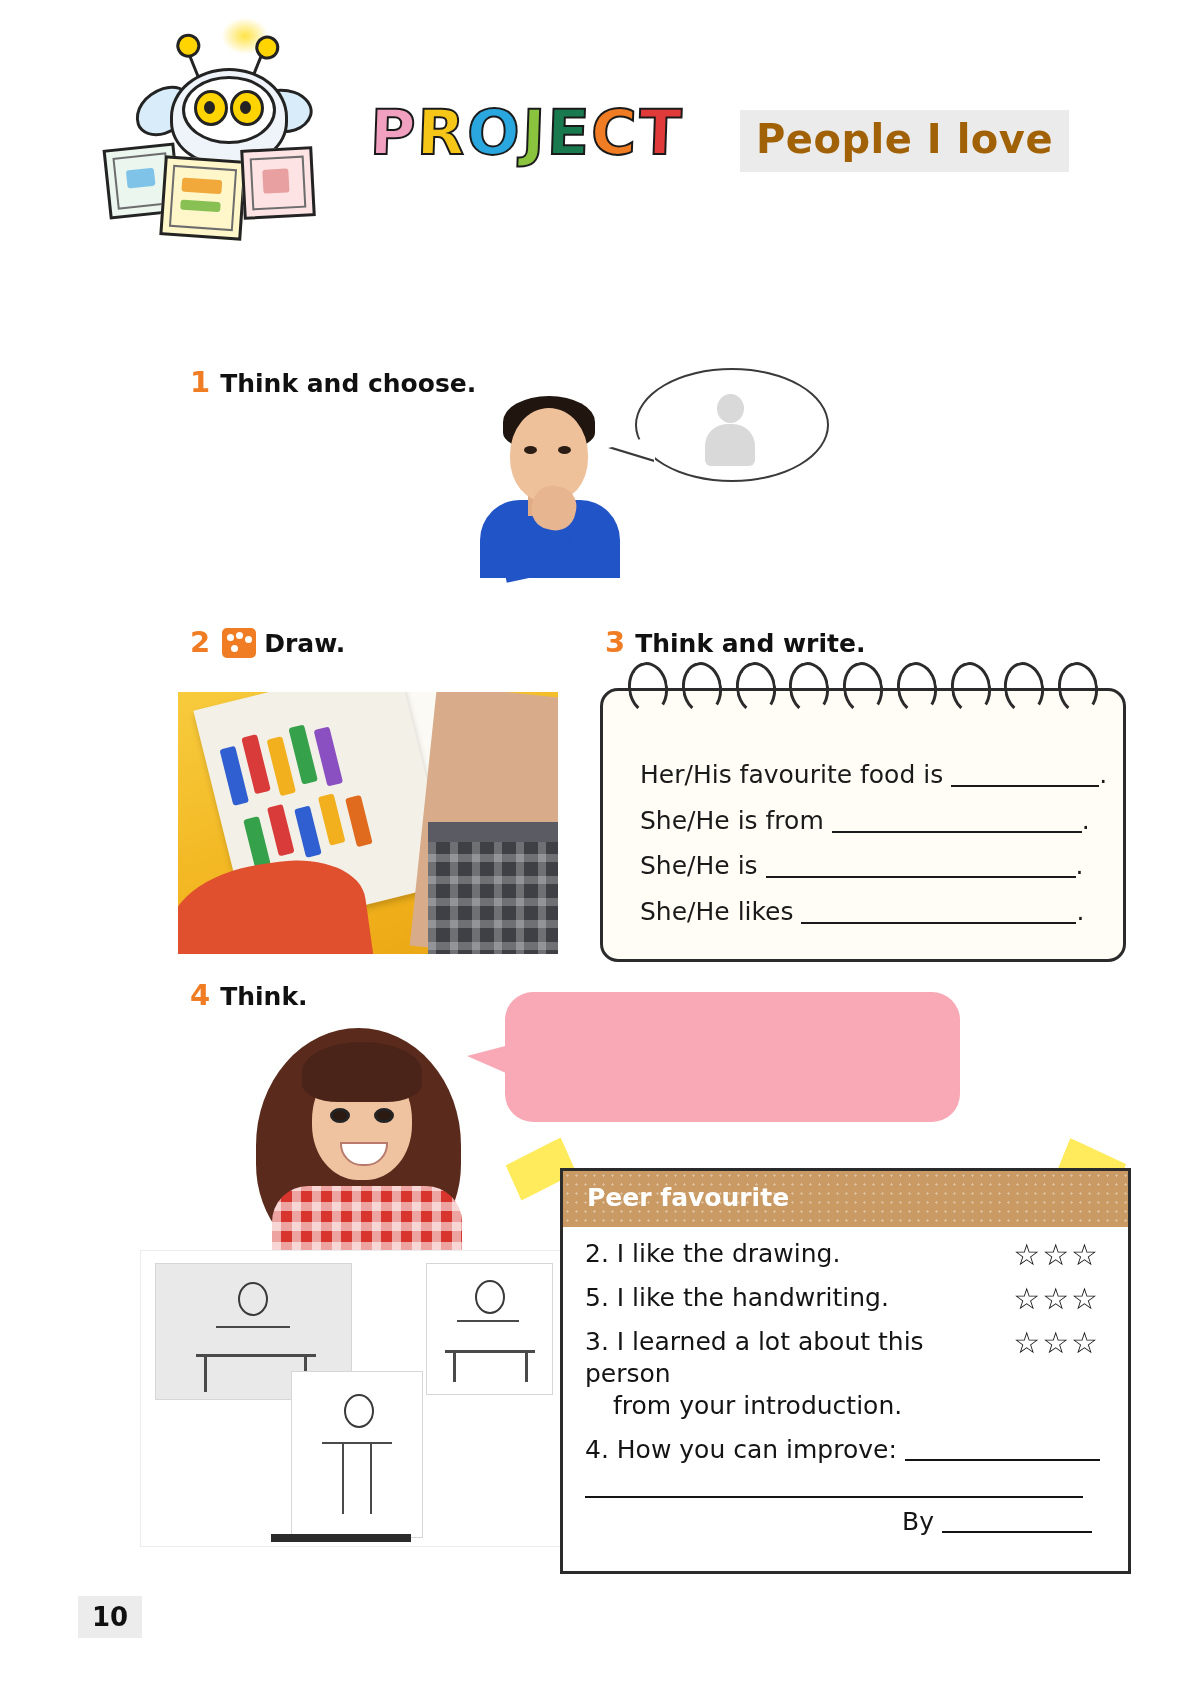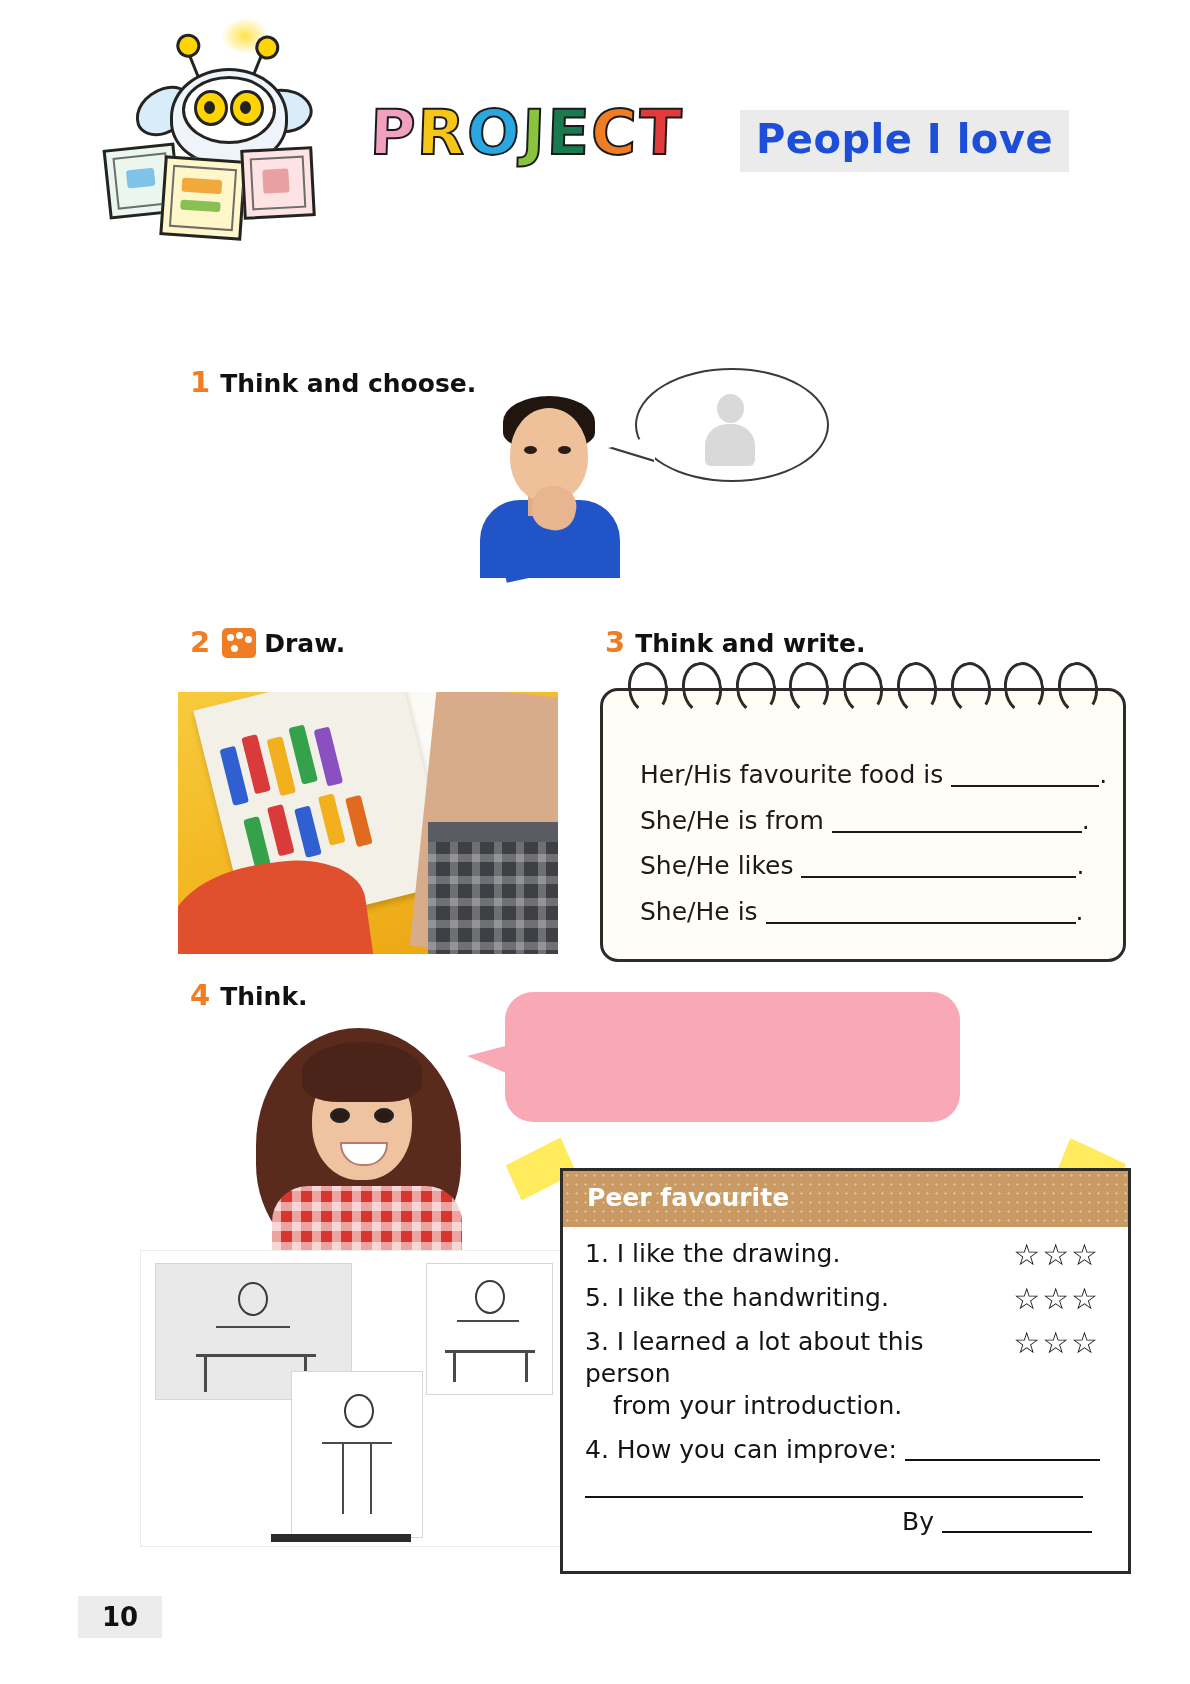--- a/index.html
+++ b/index.html
@@ -153,21 +153,21 @@
     position: absolute;
     left: 650px;
     top: 100px;
     background: #ebebeb;
     padding: 6px 16px 10px 16px;
   }
   .title-chip .txt {
     font-family: "DejaVu Sans", sans-serif;
     font-weight: bold;
     font-size: 40px;
-    color: #1d4ed8;
+    color: #a16207;
     letter-spacing: .5px;
   }
 
   
   .lead {
     position: absolute;
     left: 188px;
     top: 290px;
     font-size: 27px;
     font-weight: bold;
@@ -614,21 +614,21 @@
     margin-top: 8px;
     padding-right: 8px;
   }
 
   
   .page-num {
     position: absolute;
     left: 78px;
     top: 1596px;
     background: #ececec;
-    padding: 6px 24px;
+    padding: 6px 14px;
     font-size: 26px;
     font-weight: bold;
     color: #111;
   }
 </style>
 </head>
 <body>
 
 <div class="page">
 
@@ -741,22 +741,22 @@
       <div class="ring"></div>
     <div class="ring"></div>
       <div class="ring"></div>
       <div class="ring"></div>
       <div class="ring"></div>
     <div class="ring"></div>
   </div>
   <div class="note-lines" id="note-lines">
       <div class="row"><span>Her/His favourite food is </span><span class="blank" style="width: 148px;"></span><span>.</span></div>
       <div class="row"><span>She/He is from </span><span class="blank" style="width: 250px;"></span><span>.</span></div>
+      <div class="row"><span>She/He is </span><span class="blank" style="width: 310px;"></span><span>.</span></div>
       <div class="row"><span>She/He likes </span><span class="blank" style="width: 275px;"></span><span>.</span></div>
-      <div class="row"><span>She/He is </span><span class="blank" style="width: 310px;"></span><span>.</span></div>
     </div>
 
   <div class="step step4">
     <span class="num">4</span><span>Think.</span>
   </div>
 
   <div class="bubble-pink">
     <div class="tail"></div>
   </div>
 
@@ -798,21 +798,21 @@
   <div class="tape right"></div>
 
   <div class="peer-card">
     <div class="kraft">
       <span class="label">Peer favourite</span>
     </div>
   </div>
 
   <div class="peer-list" id="peer-list">
       <div class="item">
-        <div class="t">1. I like the drawing.</div>
+        <div class="t">2. I like the drawing.</div>
         <div class="stars">☆☆☆</div>
       </div>
       <div class="item">
         <div class="t">5. I like the handwriting.</div>
         <div class="stars">☆☆☆</div>
       </div>
       <div class="item">
         <div class="t">3. I learned a lot about this person<span class="sub">from your introduction.</span></div>
         <div class="stars">☆☆☆</div>
       </div>

